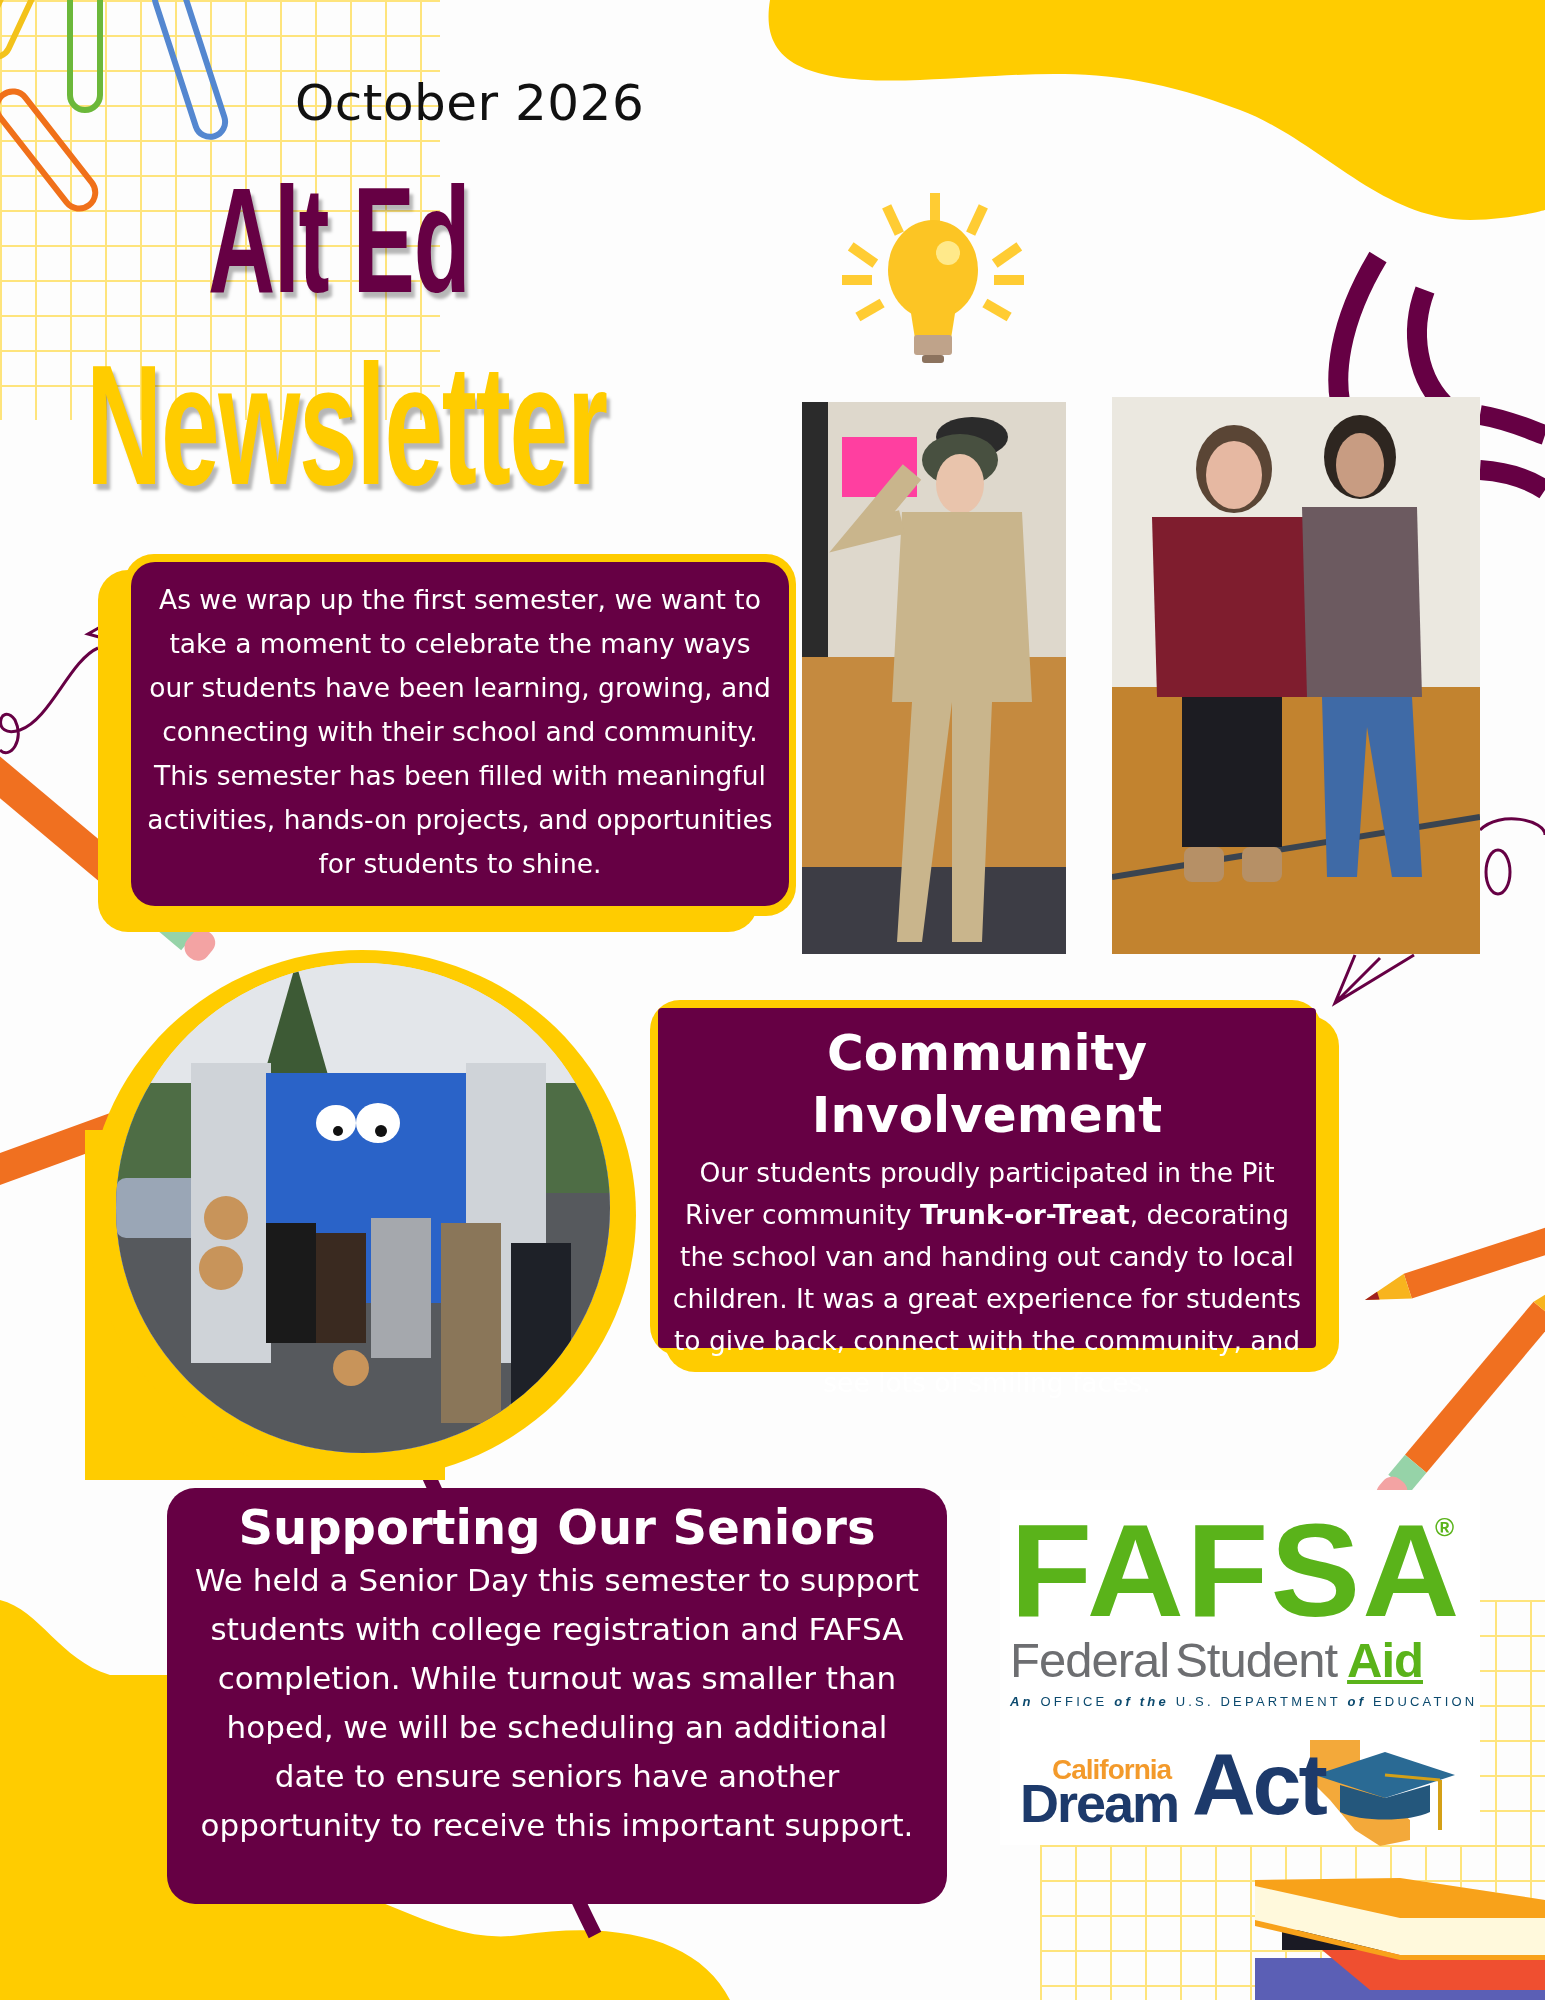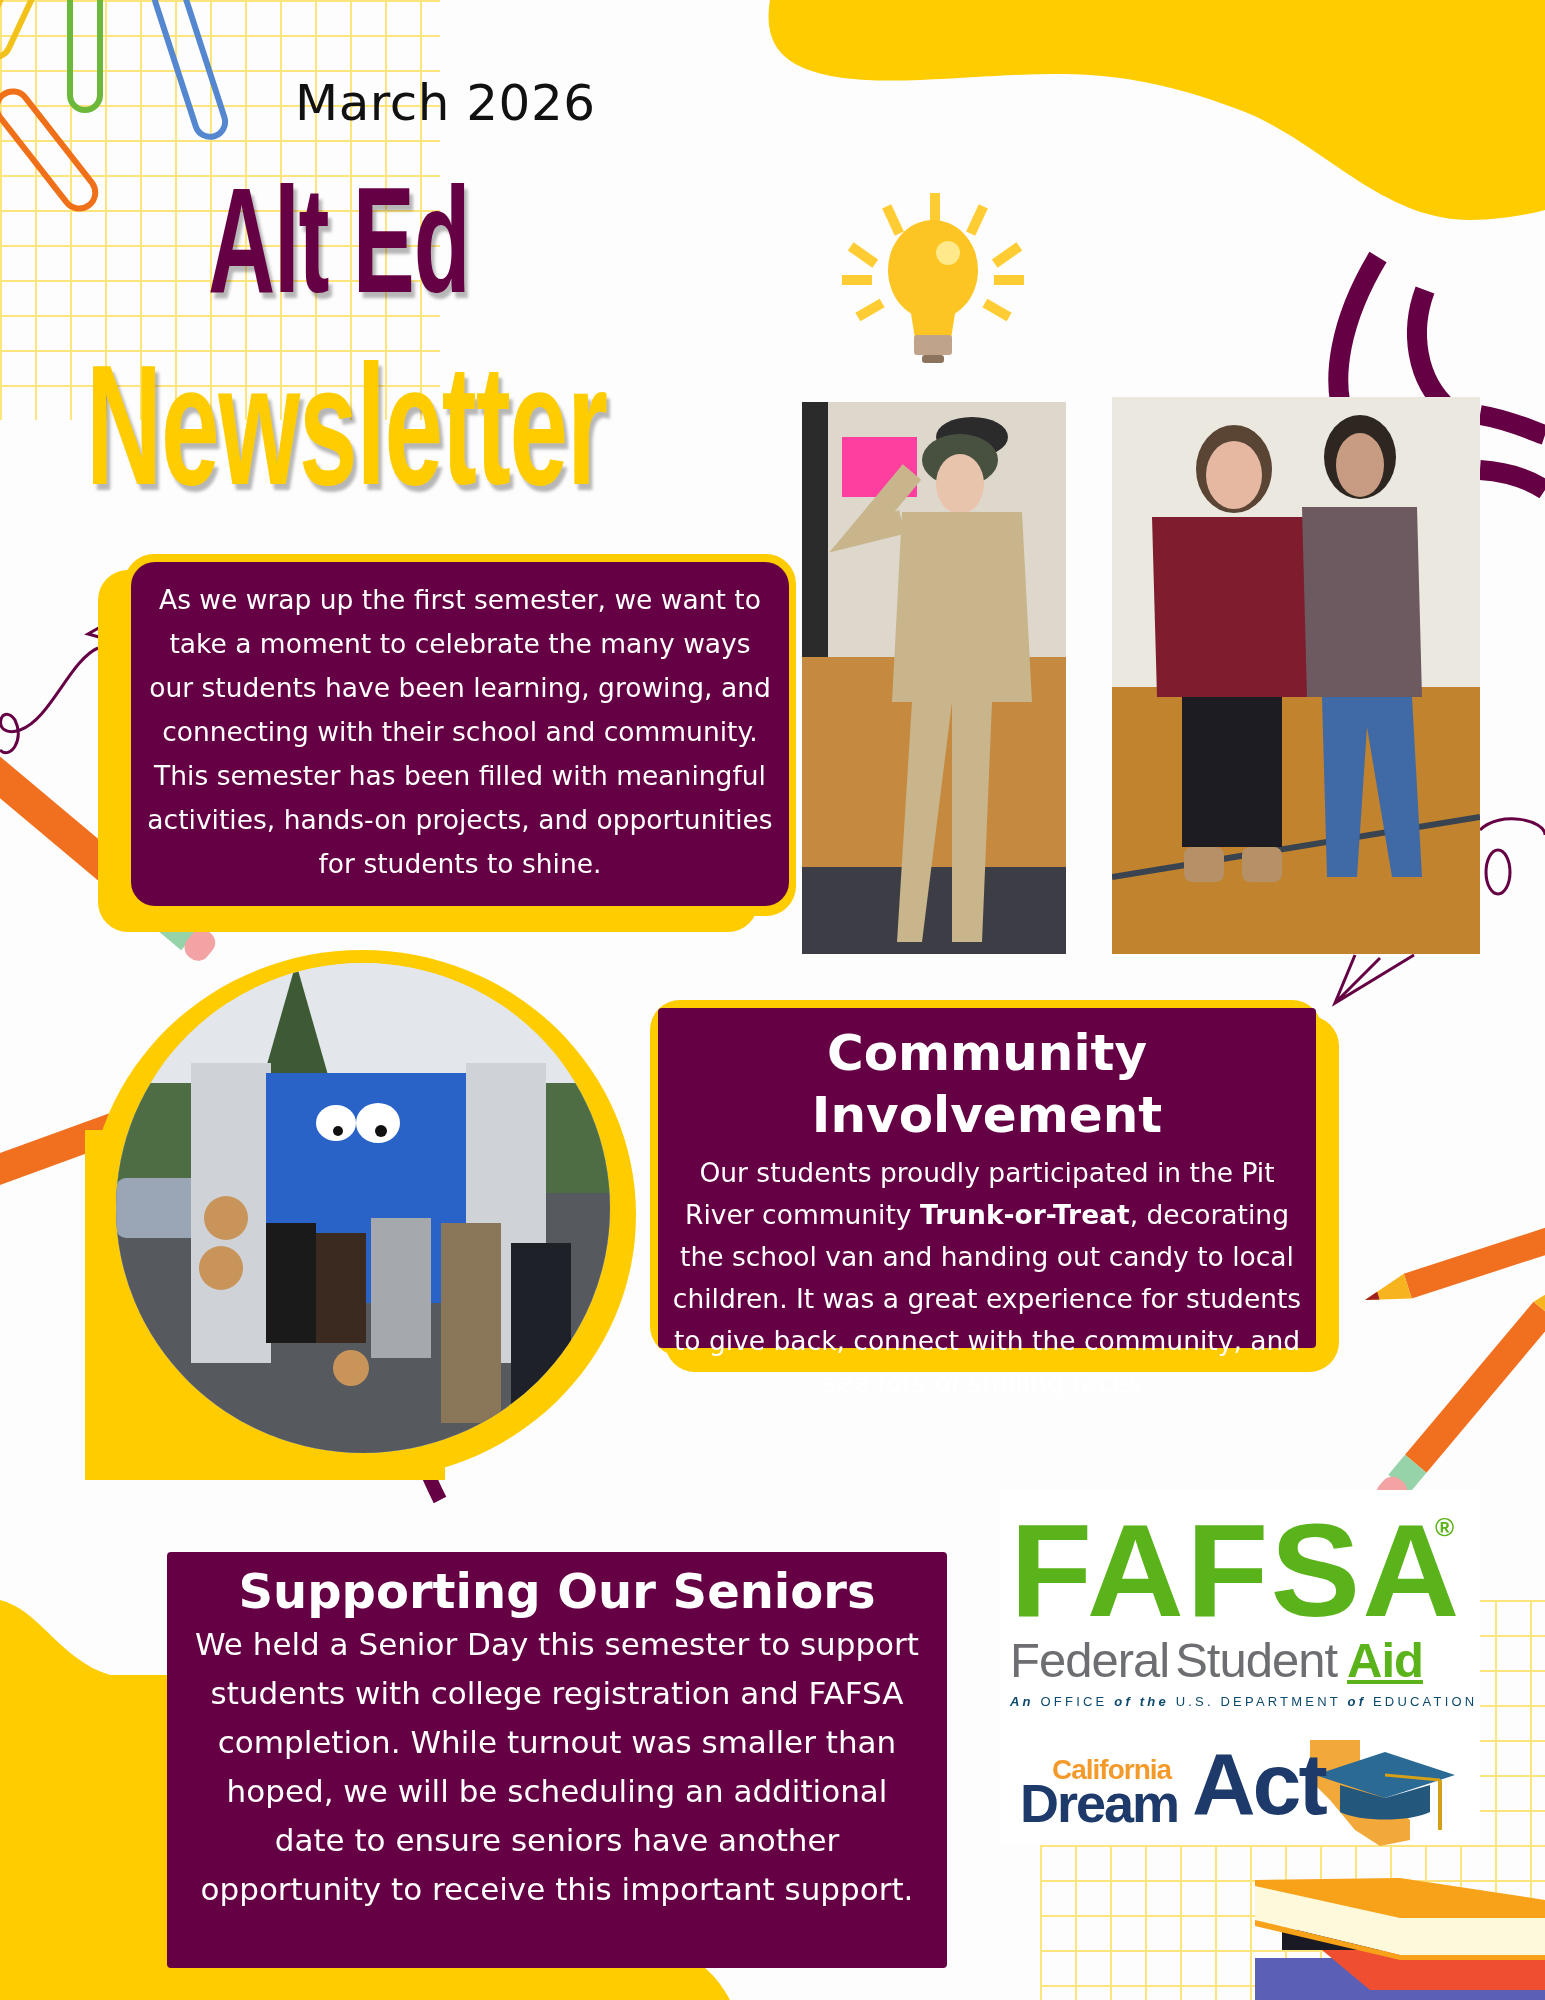--- a/index.html
+++ b/index.html
@@ -45,21 +45,21 @@
   .circle-photo { left: 116px; top: 963px; width: 494px; height: 490px; border-radius: 50%;
     background: linear-gradient(180deg, #dfe3e8 0%, #dfe3e8 22%, #3f5f3a 30%, #2a5fc0 42%, #2352b0 58%, #5b5e63 74%, #55585c 100%); overflow: hidden; }
 
   .ci-back { left: 665px; top: 1016px; width: 674px; height: 356px; background: #ffcc00; border-radius: 30px; }
   .ci-frame { left: 650px; top: 1000px; width: 672px; height: 356px; background: #ffcc00; border-radius: 30px; }
   .ci-card { left: 658px; top: 1008px; width: 658px; height: 340px; background: #660044; border-radius: 4px; padding: 14px 8px; }
   .ci-heading { font-size: 50px; line-height: 62px; margin-bottom: 6px; }
   .ci-body { font-size: 26.5px; line-height: 42px; }
   .ci-body b { font-weight: bold; }
 
-  .sn-card { left: 167px; top: 1552px; width: 780px; height: 416px; background: #660044; border-radius: 4px; padding: 10px 20px; }
+  .sn-card { left: 167px; top: 1488px; width: 780px; height: 416px; background: #660044; border-radius: 28px; padding: 10px 20px; }
   .sn-heading { font-size: 48px; line-height: 58px; }
   .sn-body { font-size: 31px; line-height: 49px; }
 
   .logos { left: 1000px; top: 1490px; width: 480px; height: 355px; background: #fff; }
   .fafsa { left: 1010px; top: 1505px; font-size: 132px; font-weight: bold; color: #5ab31a; letter-spacing: 2px; line-height: 1; transform: scaleX(1.02); transform-origin: left top; }
   .reg { left: 1435px; top: 1512px; font-size: 26px; color: #5ab31a; font-weight: bold; }
   .fsa-line { left: 1010px; top: 1636px; font-size: 49px; line-height: 1; white-space: nowrap; letter-spacing: -1px; }
   .fsa-fed { color: #6d6e71; }
   .fsa-stu { color: #6d6e71; font-weight: normal; margin-left: 6px; }
   .fsa-aid { color: #5ab31a; font-weight: bold; margin-left: 10px; text-decoration: underline; }
@@ -158,21 +158,21 @@
 
 <svg style="left:1220px;top:1880px" width="325" height="120">
   <path d="M35 78 L 35 120 L 325 120 L 325 78 Z" fill="#5b5fb5"></path>
   <path d="M90 60 L 325 60 L 325 110 L 150 110 Z" fill="#ef4f30"></path>
   <rect x="62" y="50" width="263" height="20" fill="#1a1a24"></rect>
   <path d="M35 0 L 180 -2 L 325 20 L 325 75 L 180 75 L 35 40 Z" fill="#fff9dc"></path>
   <path d="M35 0 L 180 -2 L 325 20 L 325 38 L 180 38 L 35 6 Z" fill="#f8a21a"></path>
   <path d="M35 40 L 180 75 L 325 75 L 325 80 L 180 80 L 35 46 Z" fill="#f8a21a"></path>
 </svg>
 
-<div class="abs date">March 2026</div>
+<div class="abs date">October 2026</div>
 <div class="abs title title-1">Alt Ed</div>
 <div class="abs title title-2">Newsletter</div>
 
 <div class="abs intro-back"></div>
 <div class="abs intro-frame"></div>
 <div class="abs intro-card card-text">
   <p>As we wrap up the first semester, we want to take a moment to celebrate the many ways our students have been learning, growing, and connecting with their school and community. This semester has been filled with meaningful activities, hands-on projects, and opportunities for students to shine.</p>
 </div>
 
 <div class="abs photo photo1">

